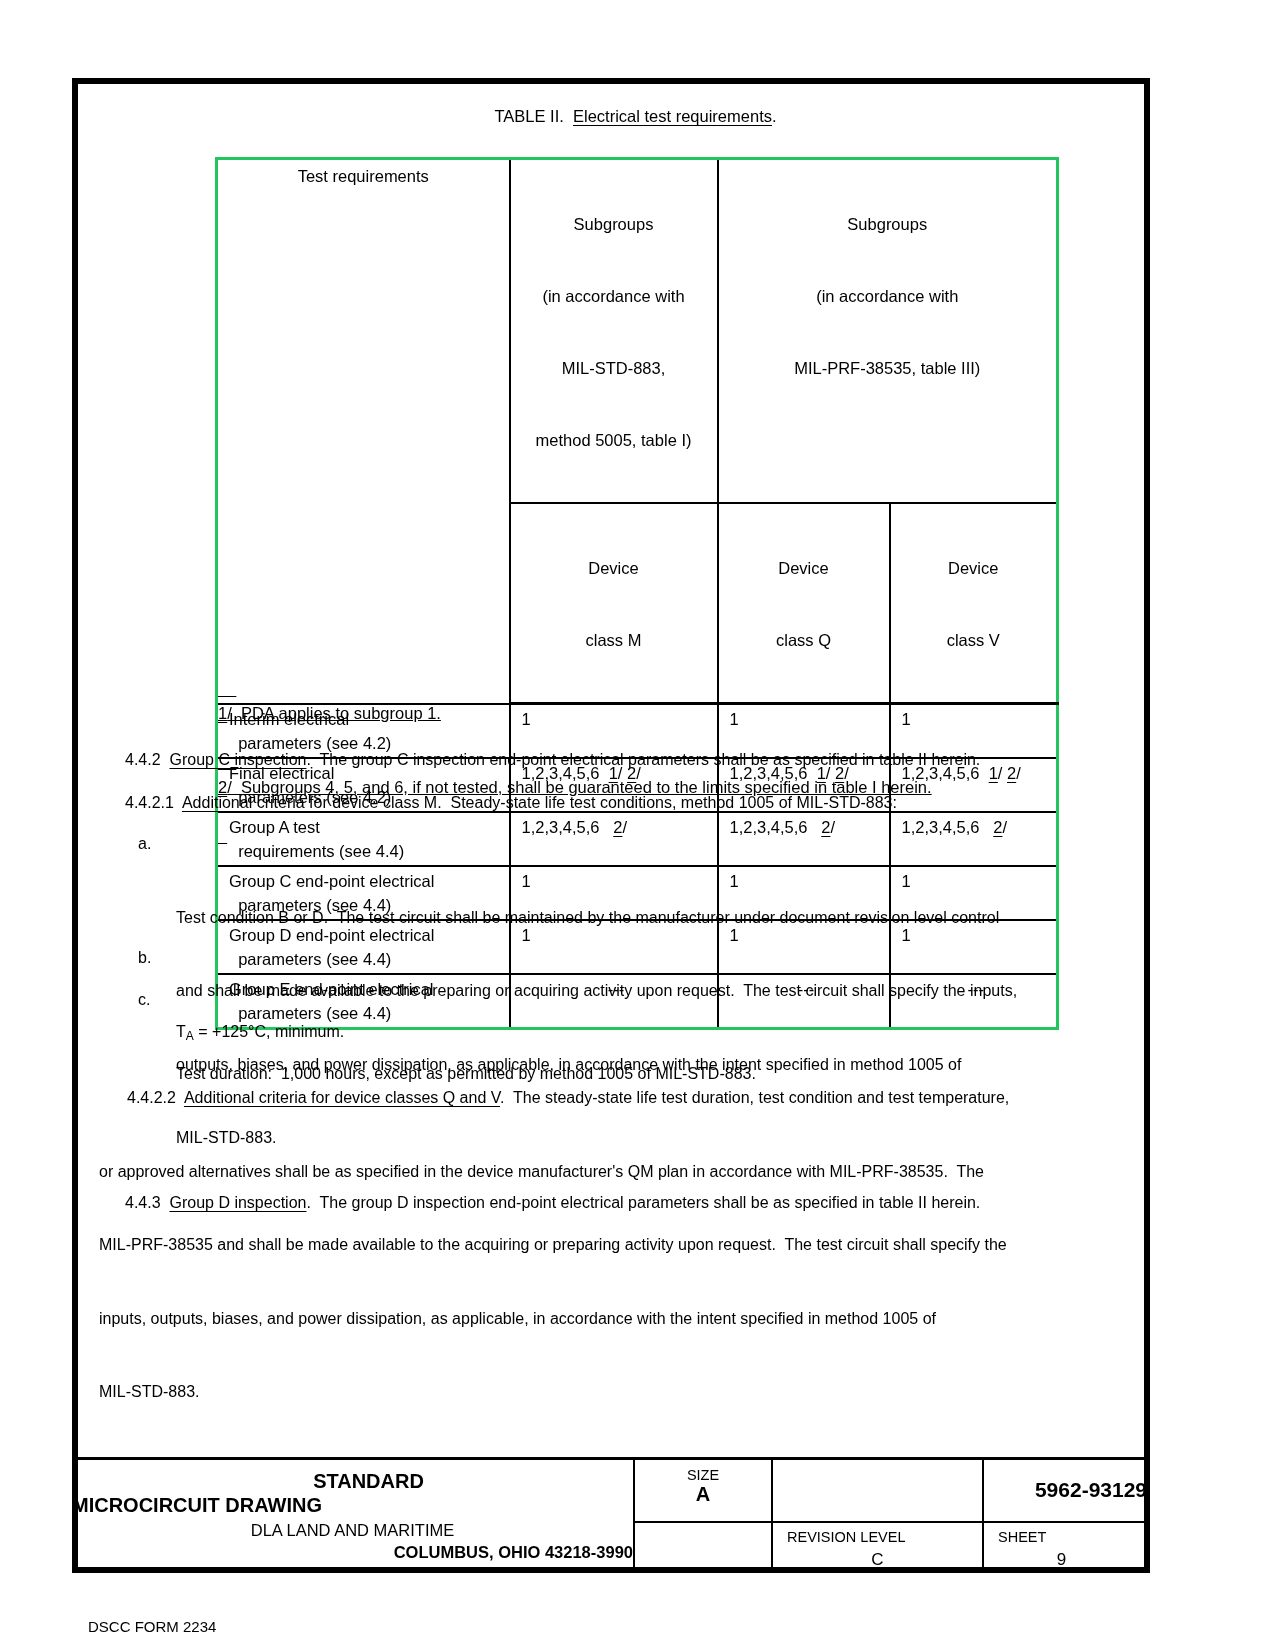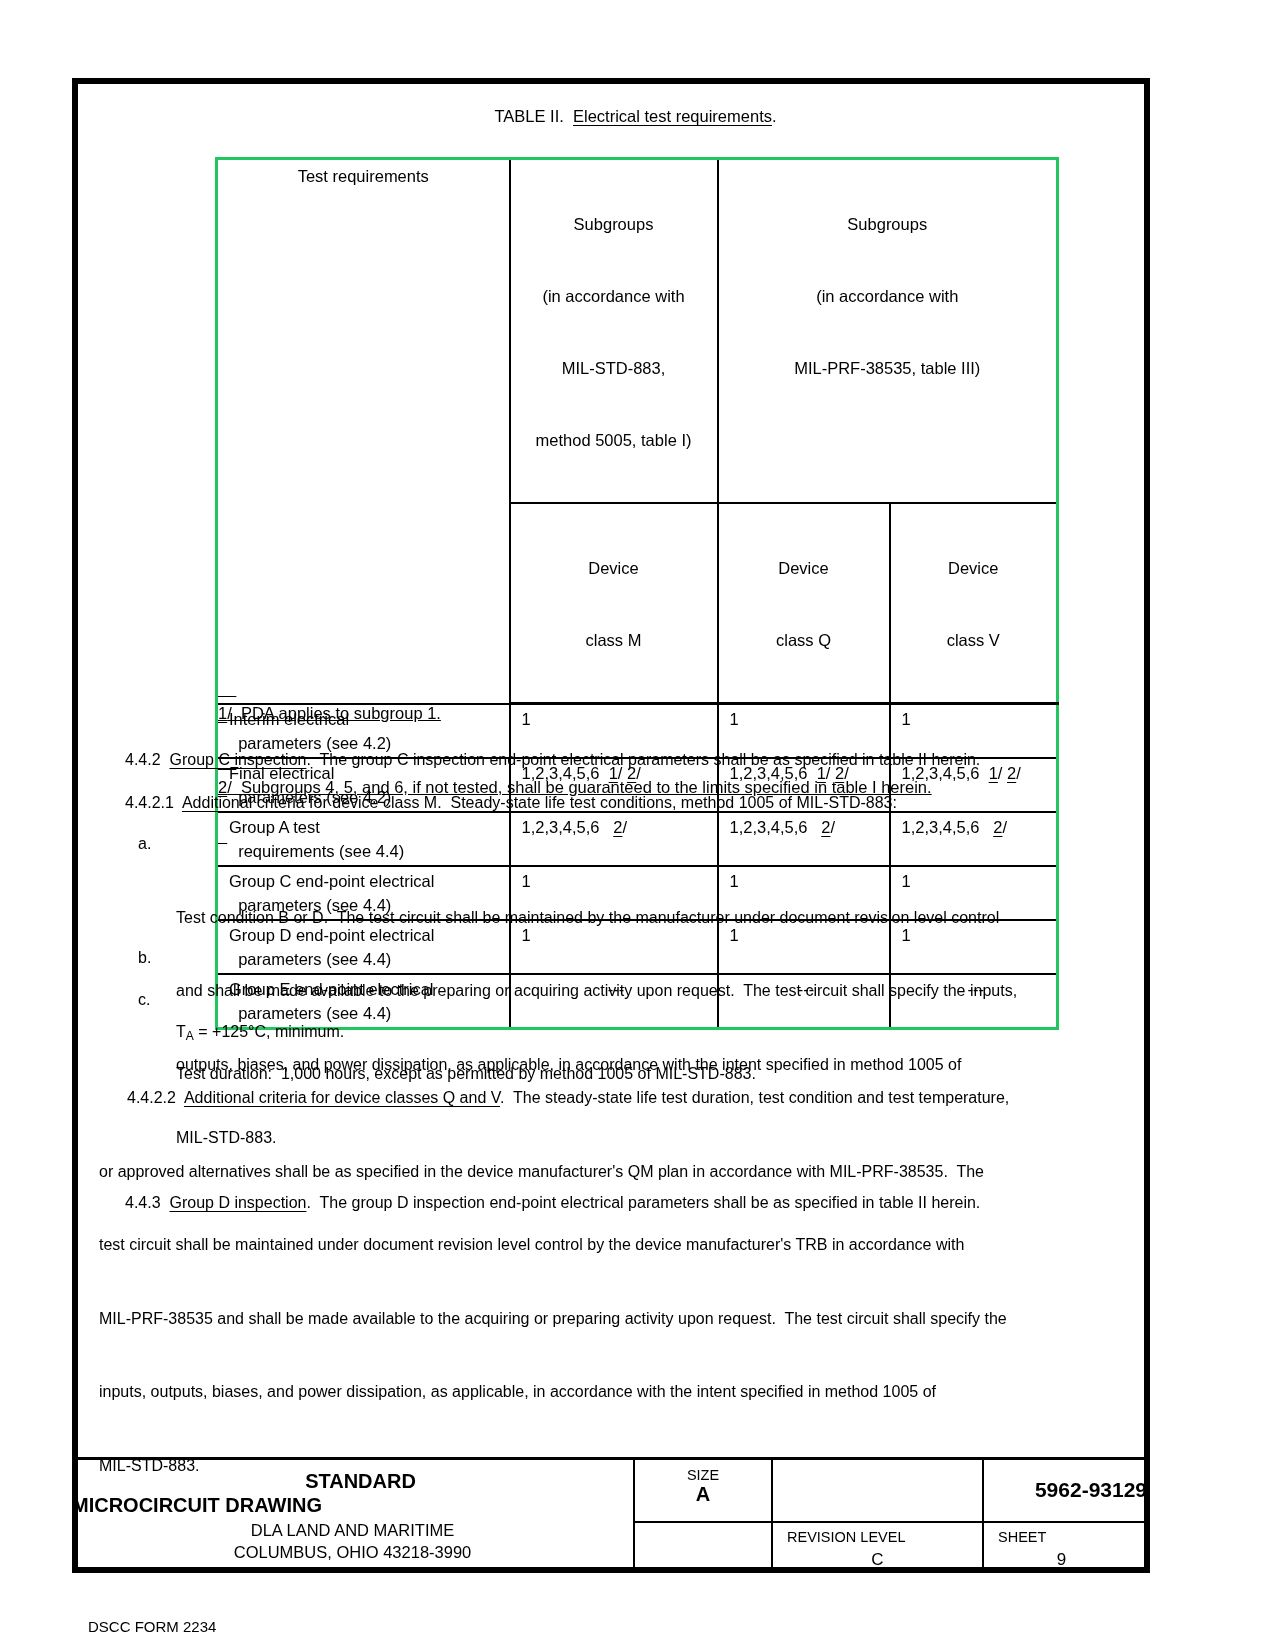--- a/index.html
+++ b/index.html
@@ -148,38 +148,37 @@
   </div>
 
   <div class="item" style="top:988px;">
     <span class="marker">c.</span>
     <div>Test duration:  1,000 hours, except as permitted by method 1005 of MIL-STD-883.</div>
   </div>
 
   <div class="para p-block" style="top:1037px;">
     <div class="ind"><span>4.4.2.2  </span><span class="u">Additional criteria for device classes Q and V</span><span>.  The steady-state life test duration, test condition and test temperature,</span></div>
     <div>or approved alternatives shall be as specified in the device manufacturer's QM plan in accordance with MIL-PRF-38535.  The</div>
-    <div>test circuit shall be maintained under document revision level control by the device manufacturer's TRB in accordance with</div>
     <div>MIL-PRF-38535 and shall be made available to the acquiring or preparing activity upon request.  The test circuit shall specify the</div>
     <div>inputs, outputs, biases, and power dissipation, as applicable, in accordance with the intent specified in method 1005 of</div>
     <div>MIL-STD-883.</div>
   </div>
 
   <div class="para p-single" style="top:1191px;"><span>4.4.3  </span><span class="u">Group D inspection</span><span>.  The group D inspection end-point electrical parameters shall be as specified in table II herein.</span></div>
 
   <div class="footer">
     <div class="vline" style="left:561px;"></div>
     <div class="vline" style="left:699px;"></div>
     <div class="vline" style="left:910px;"></div>
     <div class="hline"></div>
 
-    <div class="f-text f-bold20" style="left:8px; top:10px; width:561px; text-align:center;">STANDARD</div>
+    <div class="f-text f-bold20" style="left:16px; top:10px; width:561px; text-align:center;">STANDARD</div>
     <div class="f-text f-bold20" style="left:0; top:34px; width:561px; text-align:left;">MICROCIRCUIT DRAWING</div>
     <div class="f-text f-reg16" style="left:0; top:61px; width:561px; text-align:center;">DLA LAND AND MARITIME</div>
-    <div class="f-text f-reg16" style="left:0; top:83px; width:561px; text-align:center;">COLUMBUS, OHIO 43218-3990</div>
+    <div class="f-text f-reg16" style="left:0; top:83px; width:561px; text-align:right;font-weight:bold;">COLUMBUS, OHIO 43218-3990</div>
 
     <div class="f-text f-small" style="left:563px; top:7px; width:136px; text-align:center;">SIZE</div>
     <div class="f-text f-bold20" style="left:563px; top:23px; width:136px; text-align:center;">A</div>
 
     <div class="f-text f-bold20" style="left:912px; top:18px; width:166px; text-align:center; font-size:21px;margin-left:24px;">5962-93129</div>
 
     <div class="f-text f-small" style="left:715px; top:69px;">REVISION LEVEL</div>
     <div class="f-text f-val" style="left:701px; top:90px; width:209px; text-align:center;">C</div>
 
     <div class="f-text f-small" style="left:926px; top:69px;">SHEET</div>

